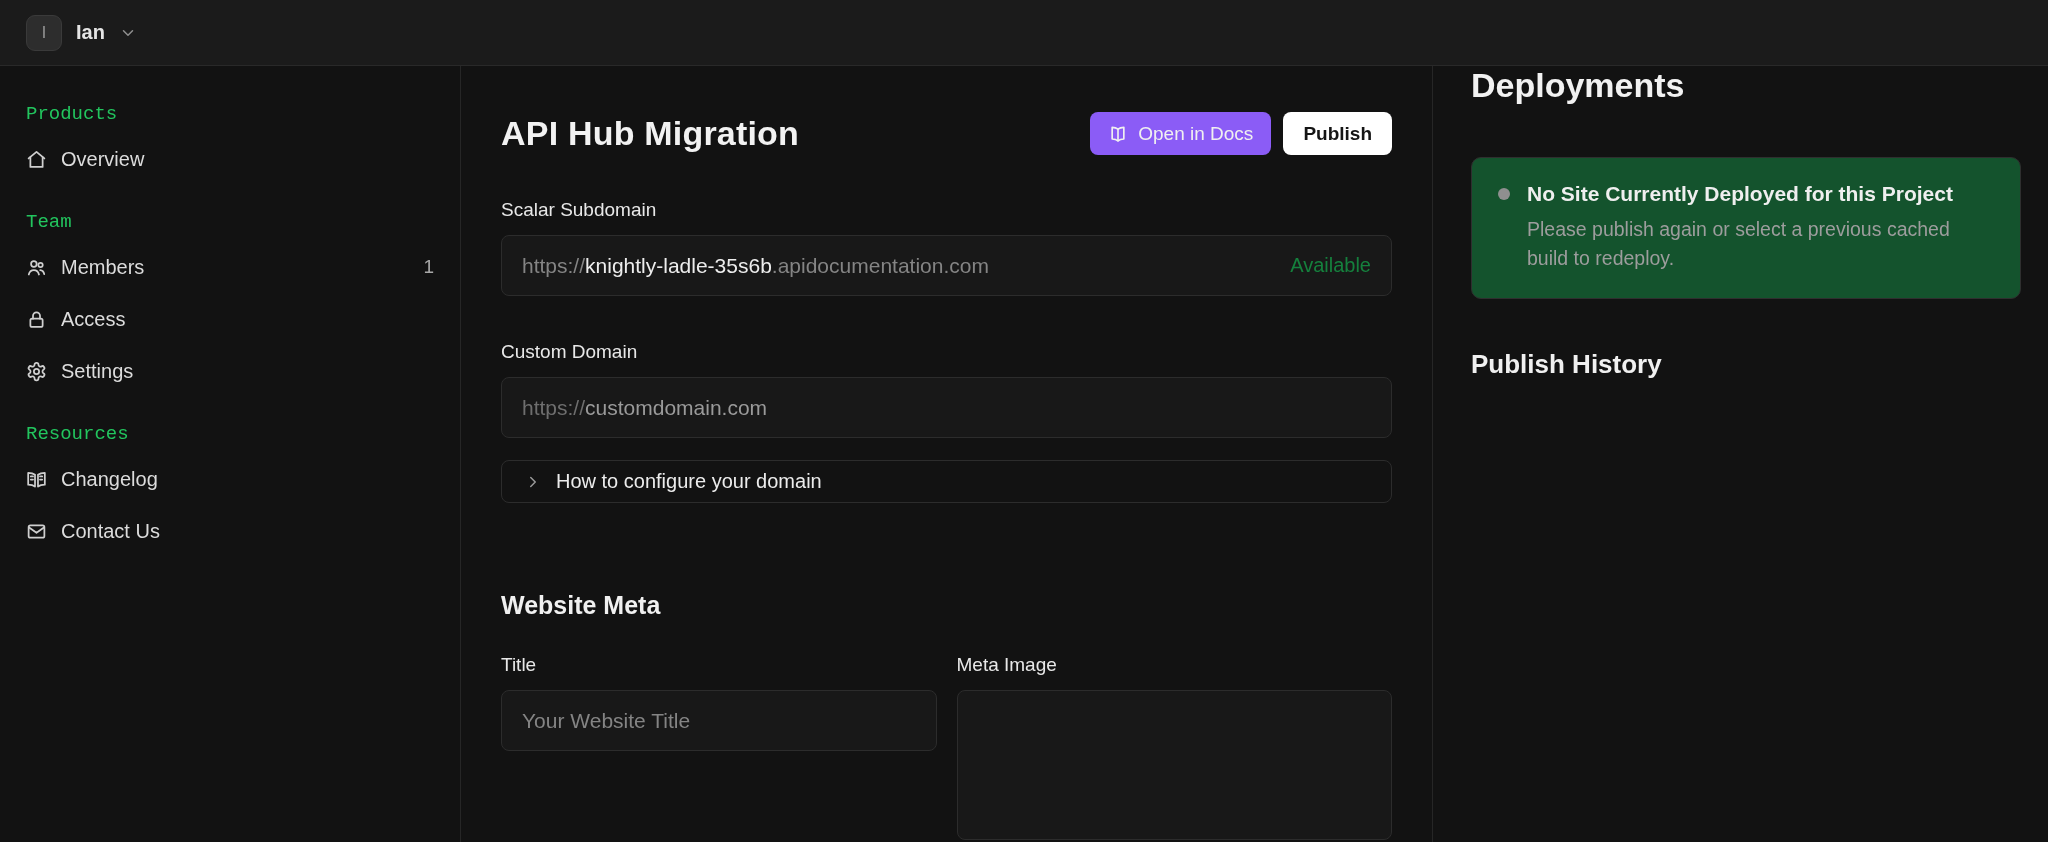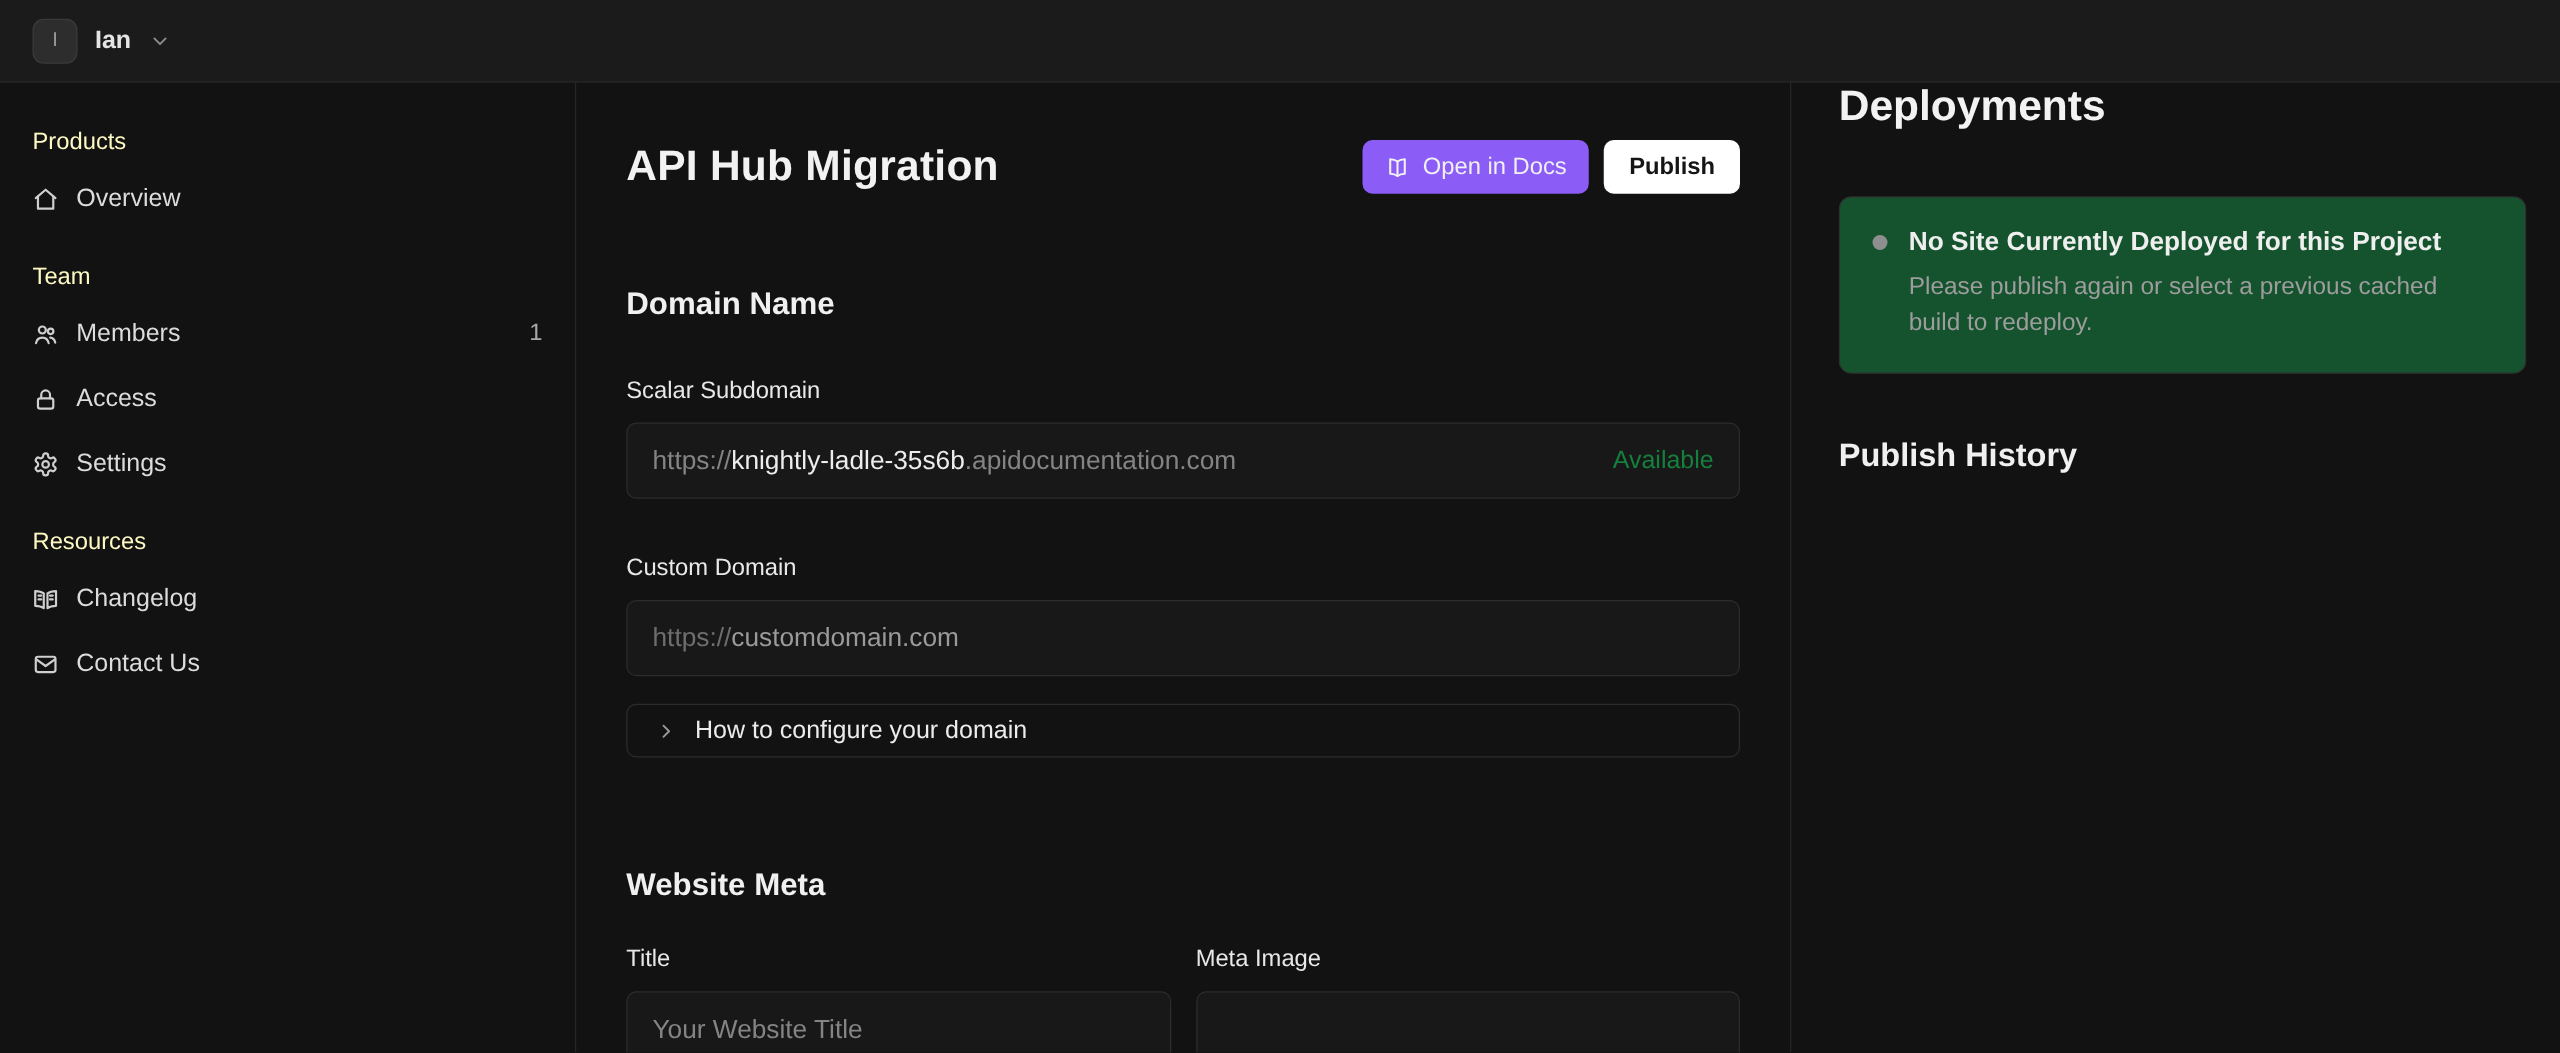--- a/index.html
+++ b/index.html
@@ -25,21 +25,21 @@
   .ws-name { font-size:20px; font-weight:700; color:#e5e5e5; }
   .chev { color:#8f8f8f; }
 
   
   .layout { display:flex; height:776px; }
   .sidebar { width:461px; flex:0 0 461px; border-right:1px solid #262626; padding:35px 26px 0 26px; }
   .main { flex:1 1 auto; padding:0 40px; }
   .rightpanel { width:616px; flex:0 0 616px; border-left:1px solid #262626; padding:0 27px 0 38px; }
 
   
-  .side-header { font-size:19px; color:#fef9c3; height:26px; display:flex; align-items:center; margin-bottom:6px; }
+  .side-header { font-size:19px; color:#22c55e; height:26px; display:flex; align-items:center; margin-bottom:6px;font-family:Liberation Mono, monospace; }
   .side-item { height:52px; display:flex; align-items:center; gap:14px; font-size:20px; color:#dcdcdc; cursor:pointer; }
   .side-item .icn { color:#cfcfcf; flex:0 0 auto; }
   .side-badge { margin-left:auto; color:#a8a8a8; font-size:19px; }
   .side-section + .side-section { margin-top:24px; }
 
   
   .title-row { margin-top:46px; display:flex; align-items:center; justify-content:space-between; }
   h1.page-title { font-size:34px; font-weight:700; color:#f2f2f2; letter-spacing:.2px; }
   .actions { display:flex; gap:12px; }
   .btn { height:43px; border-radius:8px; border:none; font-family:inherit; font-size:19px; display:flex; align-items:center; cursor:pointer; }
@@ -191,21 +191,20 @@
                 <path d="M12 6.2C10.2 4.7 8 4 5 4v14c3 0 5.2.7 7 2.2 1.8-1.5 4-2.2 7-2.2V4c-3 0-5.2.7-7 2.2Z"></path>
                 <path d="M12 6.2v14"></path>
               </svg>
           </span>
           <span>Open in Docs</span>
         </button>
         <button class="btn btn-primary">Publish</button>
       </div>
     </div>
 
-    <h2 class="section-h domain-h">Domain Name</h2>
 
     <div class="field-label lbl-subdomain">Scalar Subdomain</div>
     <div class="input-box">
       <span class="dim">https://</span>
         <span class="strong">knightly-ladle-35s6b</span>
         <span class="dim">.apidocumentation.com</span>
       <span class="status" style="color:#15803d">Available</span>
     </div>
 
     <div class="field-label lbl-custom">Custom Domain</div>

